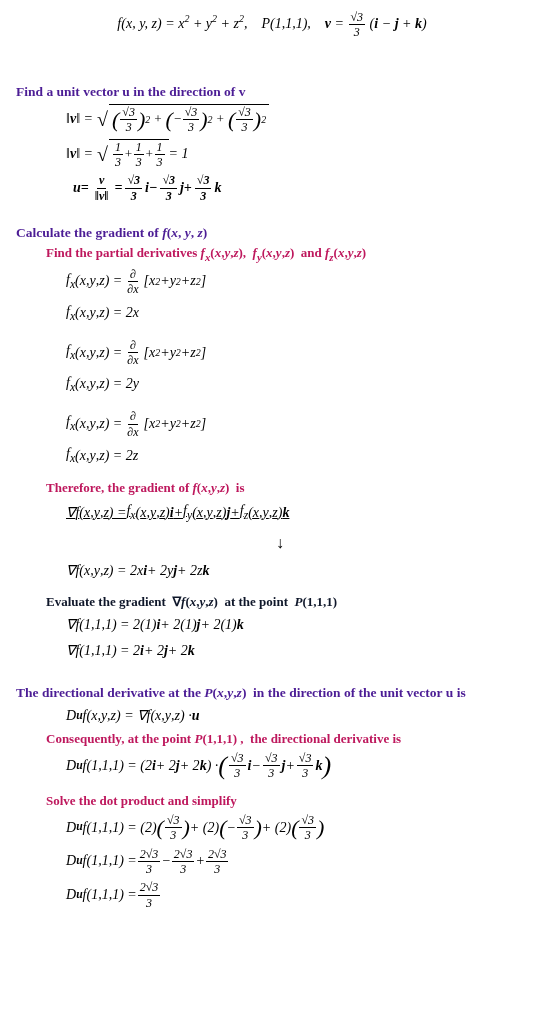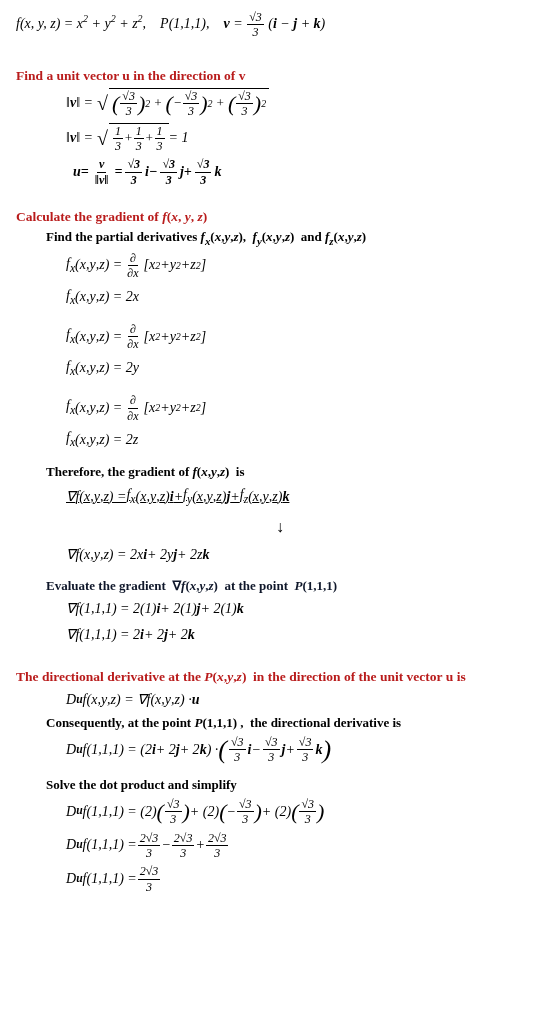--- a/index.html
+++ b/index.html
@@ -6,29 +6,29 @@
     body {
       background: #fff;
       font-family: 'Times New Roman', Times, serif;
       font-size: 14px;
       color: #000;
       width: 544px;
       padding: 10px 16px 20px 16px;
     }
 
     .section-title {
-      color: #b91c1c;
+      color: #4c1d95;
       font-weight: bold;
       font-size: 13.5px;
       margin-top: 10px;
       margin-bottom: 4px;
     }
 
     .subsection-title {
-      color: #000000;
+      color: #be185d;
       font-weight: bold;
       font-size: 13px;
       margin-left: 30px;
       margin-bottom: 4px;
     }
 
     .math-block {
       margin-left: 50px;
       margin-bottom: 4px;
       font-size: 14px;
@@ -92,21 +92,21 @@
     }
 
     .spacer {
       height: 8px;
     }
 
   </style>
 </head>
 <body>
 
-<div style="margin-bottom:10px; font-size:14px; font-style:italic;">
+<div style="margin-bottom:26px; font-size:14px; font-style:italic;text-align:center;">
   <i>f</i>(<i>x</i>, <i>y</i>, <i>z</i>) = <i>x</i><sup>2</sup> + <i>y</i><sup>2</sup> + <i>z</i><sup>2</sup>,&nbsp;&nbsp;&nbsp;
   <i>P</i>(1,1,1),&nbsp;&nbsp;&nbsp;
   <b>v</b> = <span class="frac" style="display:inline-flex;">
       <span class="num">√3</span>
       <span class="den">3</span>
     </span>
   (<b>i</b> − <b>j</b> + <b>k</b>)
 </div>
 
 <div class="spacer"></div>

